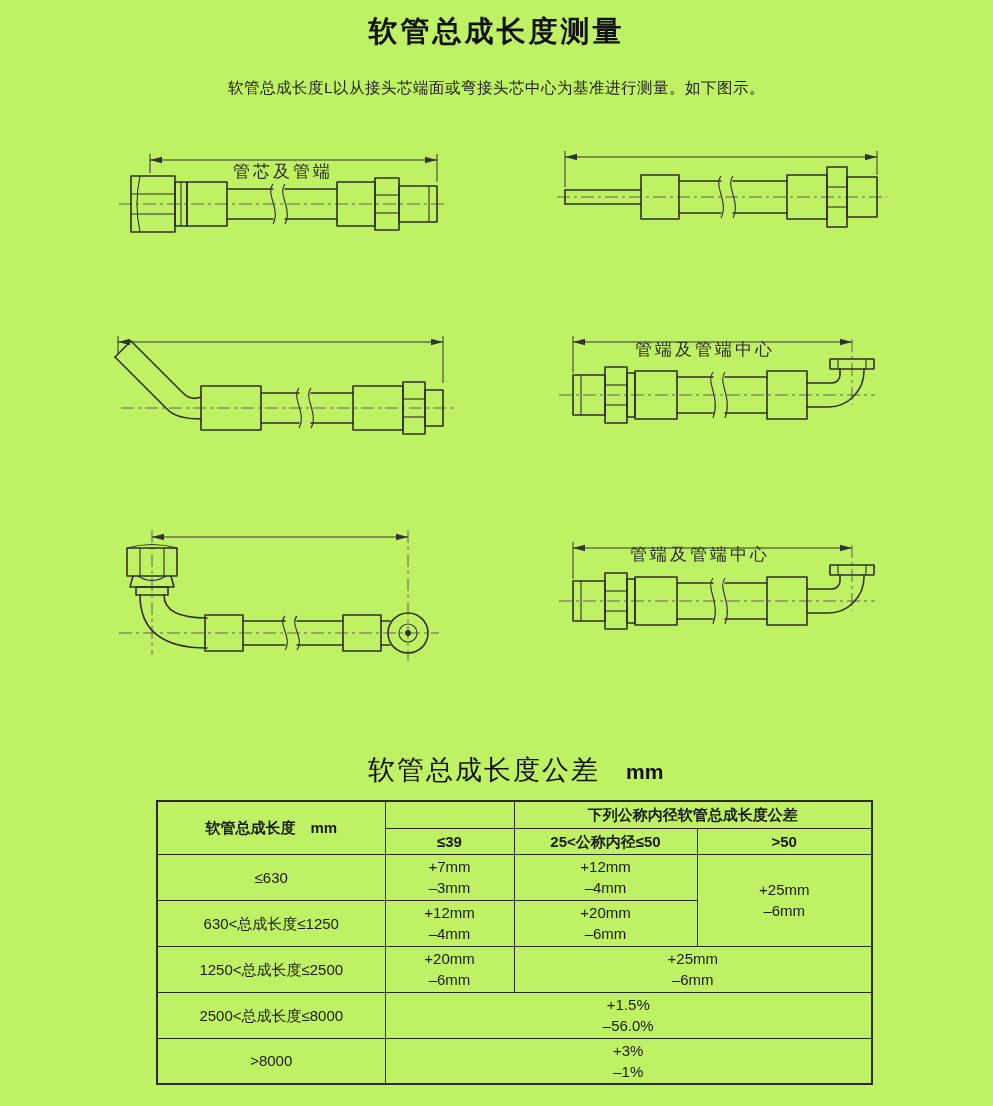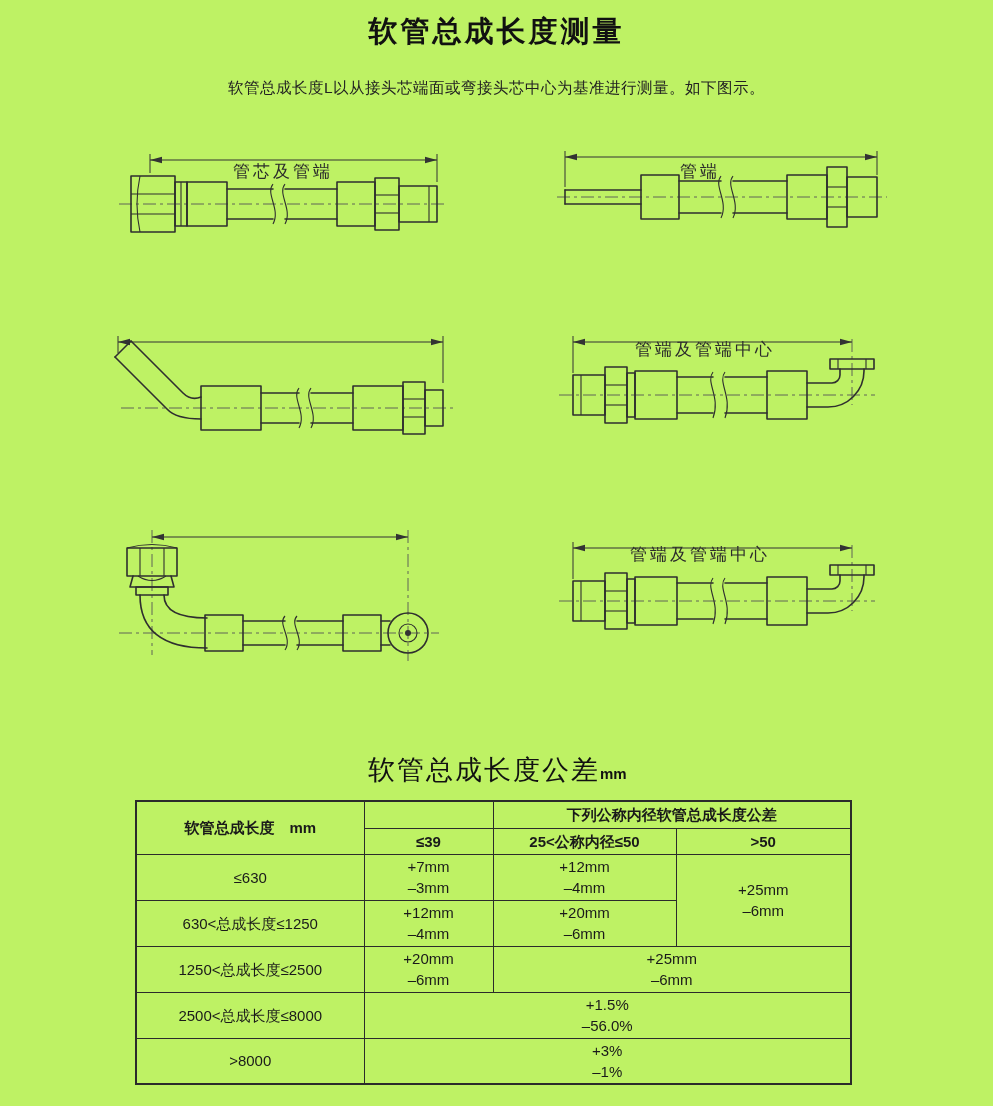--- a/index.html
+++ b/index.html
@@ -13,22 +13,22 @@
           letter-spacing:3px;color:#2b2b2b;text-align:center;margin-top:40px;}
   .dsvg{position:absolute;}
   
   .part{fill:none;stroke:#2f2f2f;stroke-width:1.6;stroke-linejoin:round;stroke-linecap:round;}
   .thin{fill:none;stroke:#2f2f2f;stroke-width:1.1;}
   .cl{fill:none;stroke:#555;stroke-width:.9;stroke-dasharray:13 4 3 4;}
   .dim{fill:none;stroke:#333;stroke-width:1;}
   .arr{fill:#333;stroke:none;}
   .sec-title{position:absolute;left:368px;top:752px;white-space:nowrap;}
   .sec-title .big{font-size:27px;font-weight:400;letter-spacing:2px;color:#111;}
-  .sec-title .unit{font-size:15px;font-weight:700;color:#111;}
-  table.tol{position:absolute;left:135px;top:800px;border-collapse:collapse;
+  .sec-title .unit{font-size:21px;font-weight:700;margin-left:26px;color:#111;}
+  table.tol{position:absolute;left:156px;top:800px;border-collapse:collapse;
             table-layout:fixed;width:715px;}
   table.tol th,table.tol td{border:1px solid #2b2b2b;text-align:center;vertical-align:middle;
             font-size:15px;color:#1a1a1a;white-space:pre-line;line-height:21px;padding:0;}
   table.tol{border:2px solid #2b2b2b;}
   table.tol th{font-weight:700;}
   table.tol td{font-weight:400;}
   .hr1{height:27px;} .hr2{height:26px;} .dr{height:46px;}
 </style>
 </head>
 <body>
@@ -73,21 +73,20 @@
       <rect class="part" x="262" y="32" width="24" height="52"></rect>
       <line class="thin" x1="262" y1="49" x2="286" y2="49"></line>
       <line class="thin" x1="262" y1="67" x2="286" y2="67"></line>
     </g>
     <g>
         <rect class="part" x="286" y="40" width="38" height="36"></rect>
       <line class="thin" x1="316" y1="40" x2="316" y2="76"></line>
       </g>
   </svg>
 
-  <div class="dlabel" style="left:580px;top:120px;width:240px;">管端</div>
   <svg class="dsvg" style="left:555px;top:143px;" width="340" height="120" viewBox="0 0 340 120">
     <g>
         <line class="cl" x1="2" y1="54" x2="332" y2="54"></line>
       </g>
     <g>
       <line class="dim" x1="10" y1="8" x2="10" y2="44"></line>
       <line class="dim" x1="322" y1="8" x2="322" y2="32"></line>
       <line class="dim" x1="10" y1="14" x2="322" y2="14"></line>
       <polygon class="arr" points="10,14 22,10.8 22,17.2"></polygon>
       <polygon class="arr" points="322,14 310,10.8 310,17.2"></polygon>

